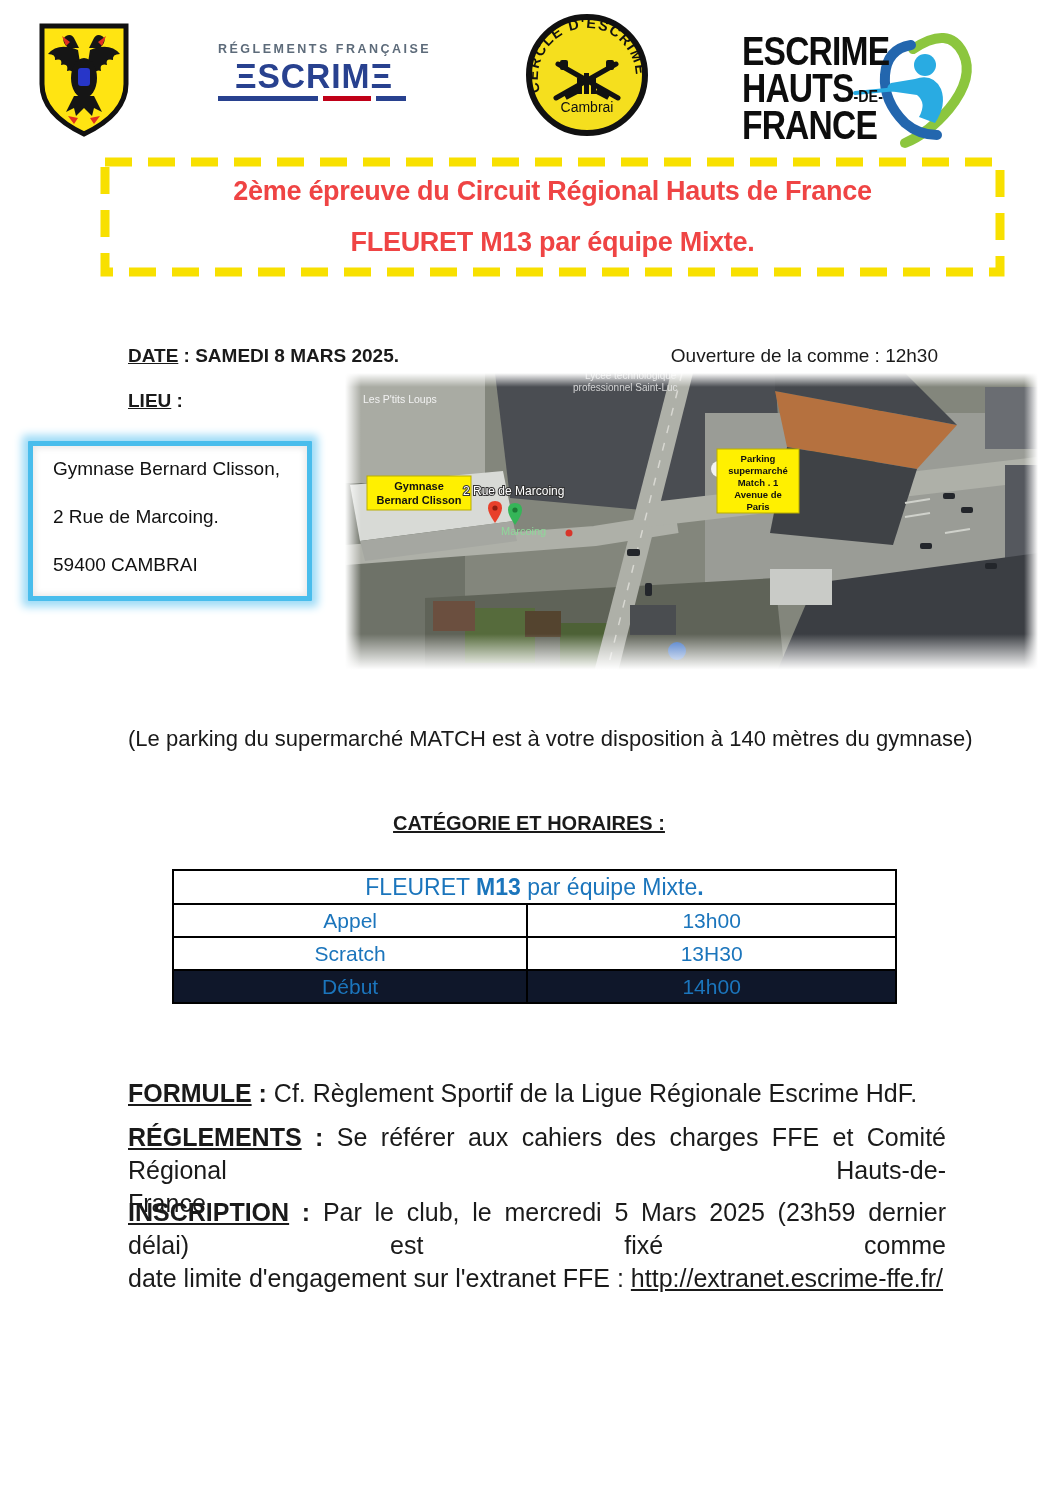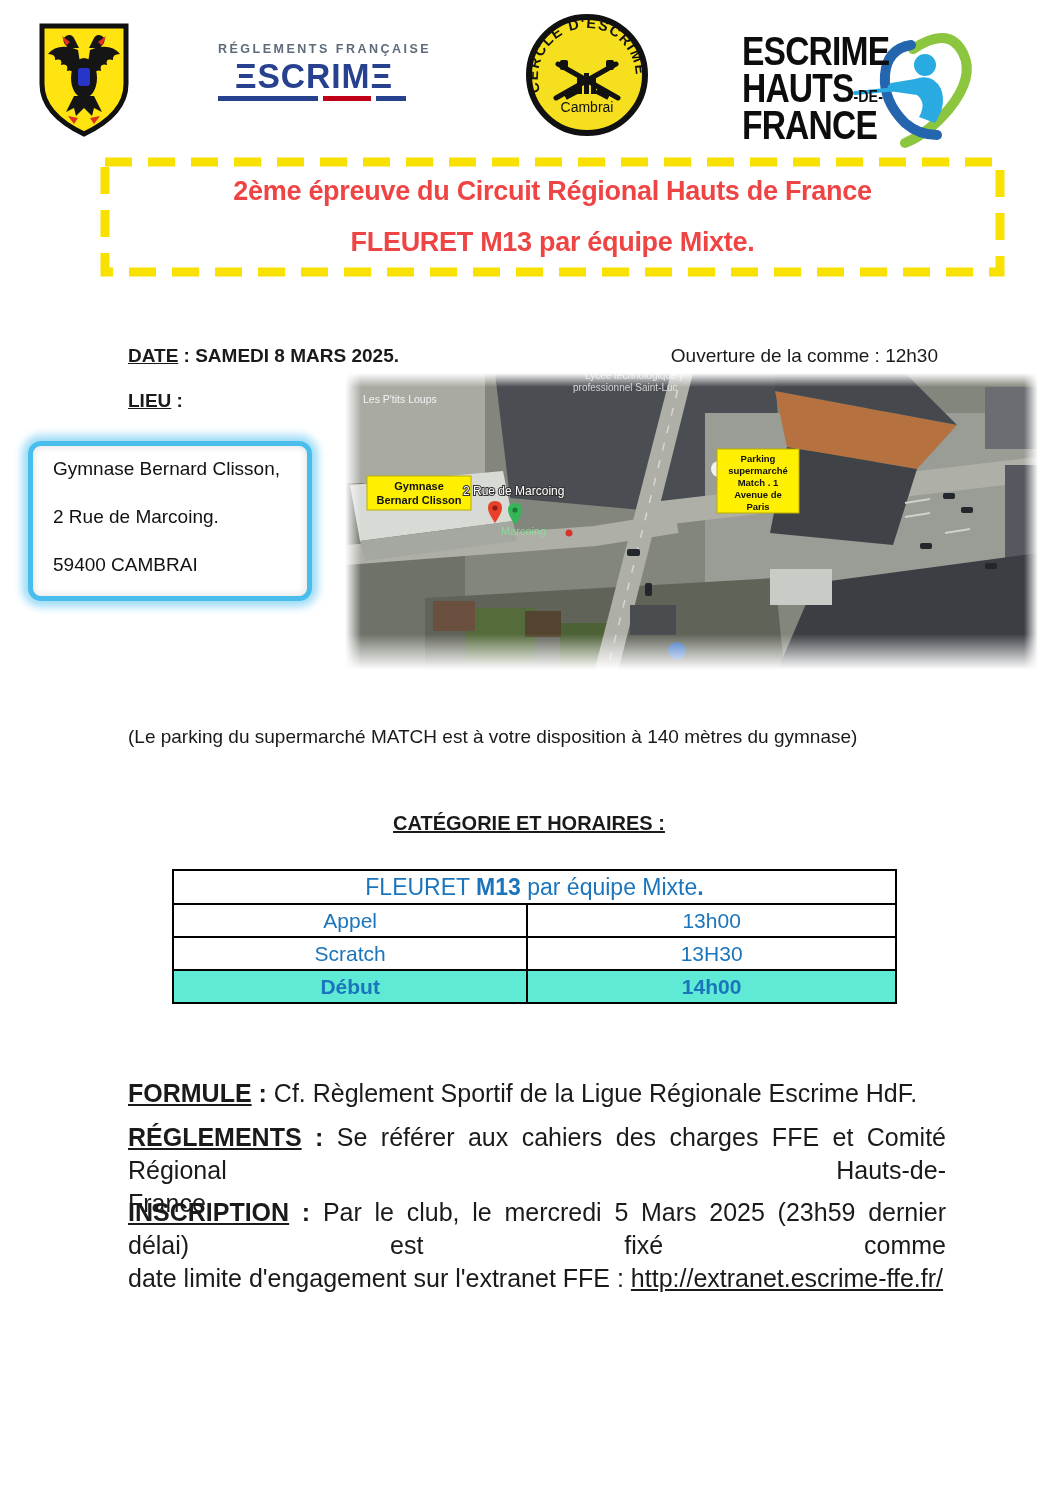--- a/index.html
+++ b/index.html
@@ -44,35 +44,35 @@
   .map-wrap{left:345px;top:373px;width:693px;height:303px;}
   .map-wrap svg{display:block;}
   .fade{position:absolute;pointer-events:none;}
   .fade.top{left:0;top:0;right:0;height:14px;background:linear-gradient(#fff,rgba(255,255,255,0));}
   .fade.bottom{left:0;bottom:0;right:0;height:42px;background:linear-gradient(rgba(255,255,255,0),#fff 85%);}
   .fade.left{left:0;top:0;bottom:0;width:16px;background:linear-gradient(to right,#fff,rgba(255,255,255,0));}
   .fade.right{right:0;top:0;bottom:0;width:14px;background:linear-gradient(to left,#fff,rgba(255,255,255,0));}
 
   
   .addr-box{left:28px;top:441px;width:284px;height:160px;background:#fff;
-    border:5px solid #49bdec;border-radius:13px;
+    border:5px solid #49bdec;border-radius:1px;
     box-shadow:0 0 9px 6px #9fdcf7, inset 0 0 6px 2px #e8e8e8;
     padding:12px 0 0 20px;box-sizing:border-box;}
   .addr-box div{font-size:19px;color:#111;margin-bottom:26px;}
 
   
-  .parking-note{left:128px;top:726px;font-size:19px;}
+  .parking-note{left:128px;top:726px;font-size:22px;}
   .cat-heading{left:0;top:812px;width:1058px;text-align:center;font-size:20px;font-weight:bold;}
 
   
   .sched{left:172px;top:869px;width:725px;border-collapse:collapse;}
   .sched td{border:2px solid #000;text-align:center;vertical-align:middle;
     color:#1b75bc;height:29px;font-size:21px;}
   .sched .hdr td{font-size:23px;height:30px;}
-  .sched .hl td{background:#5eead4;font-weight:bold;}
+  .sched .hl td{background:#0f172a;font-weight:normal;}
   .col-label{width:49%;}
 
   
   .para{left:128px;width:818px;font-size:25px;line-height:33px;}
   .p-formule{top:1077px;}
   .p-reglements{top:1121px;}
   .p-inscription{top:1196px;}
   .jline{text-align:justify;text-align-last:justify;}
   a.doc-link{color:#1a1a1a;}
 </style>

